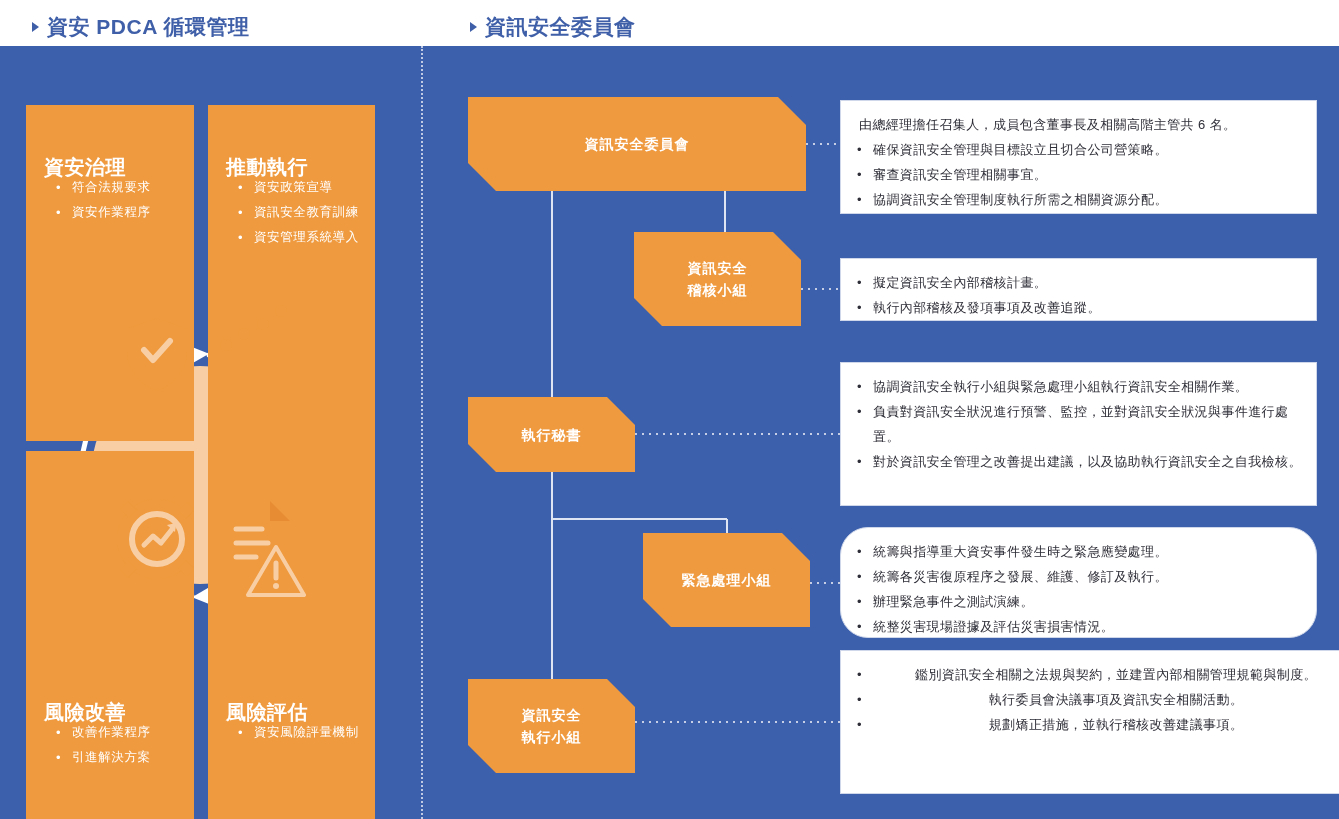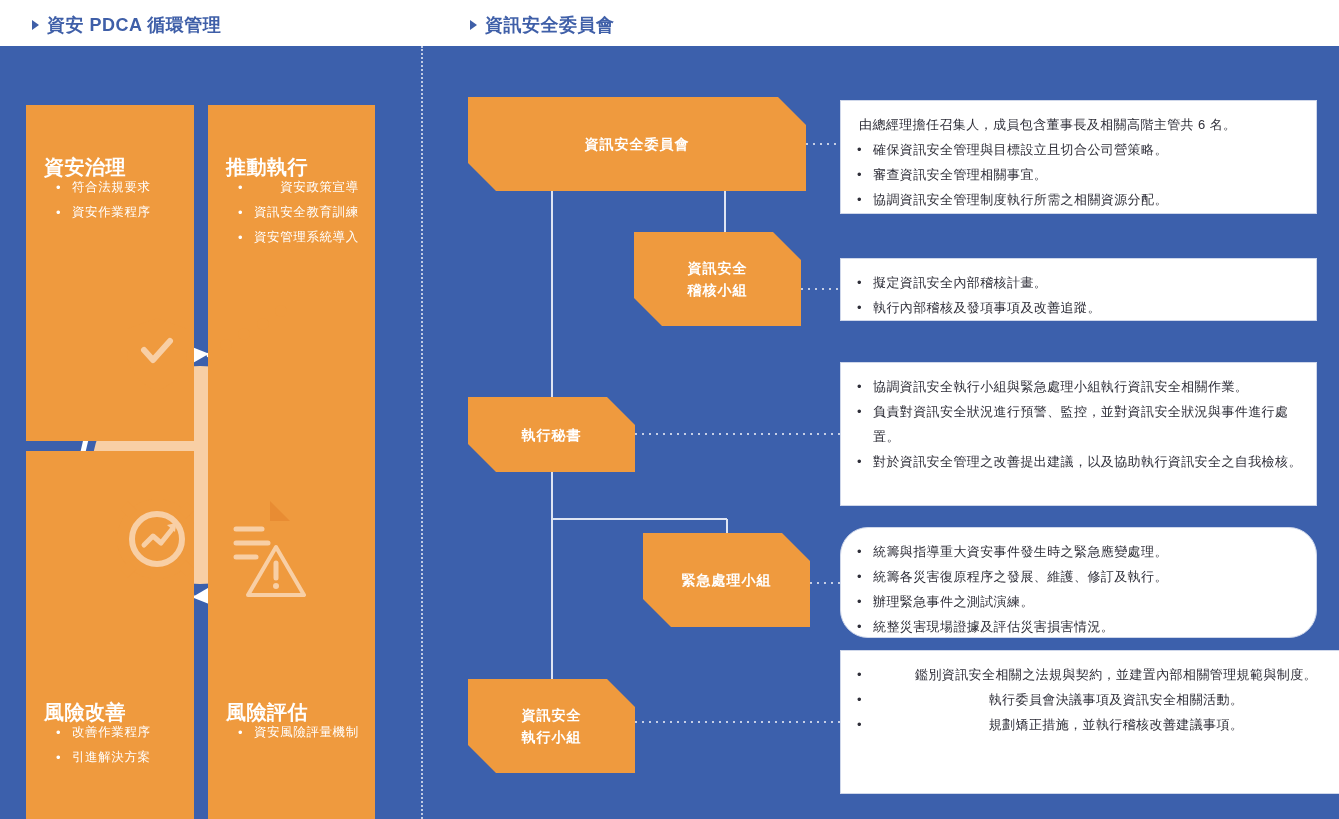--- a/index.html
+++ b/index.html
@@ -7,38 +7,38 @@
     width: 1339px; height: 819px;
     font-family: "Liberation Sans", "DejaVu Sans", sans-serif;
     background: #ffffff;
     overflow: hidden;
   }
   #page { position: relative; width: 1339px; height: 819px; background: #ffffff; }
 
   
   .header { position: absolute; left: 0; top: 0; width: 1339px; height: 46px; background:#ffffff; }
   .hdr-item { position: absolute; display: flex; align-items: center; gap: 8px;
-              font-size: 18px; font-weight: 700; color:#3F5FA8; letter-spacing:.5px; }
+              font-size: 21px; font-weight: 700; color:#3F5FA8; letter-spacing:.5px; }
   .hdr-item .tri { width:0;height:0;border-left:7px solid #3F5FA8;
                    border-top:5px solid transparent;border-bottom:5px solid transparent; }
   #hdr-left  { left: 32px; top: 13px; }
   #hdr-right { left: 470px; top: 13px; }
 
   
   .stage { position:absolute; left:0; top:46px; width:1339px; height:773px; background:#3C60AC; }
   .divider { position:absolute; left:421px; top:0; width:1px; height:773px;
              border-left:2px dotted #d9dfee; opacity:.85; }
 
   
   .pdca { position:absolute; left:26px; top:59px; width:349px; height:719px; }
   .pdca-wheel { position:absolute; left:0; top:0; width:349px; height:719px; pointer-events:none; }
   .card { position:absolute; background:#EF9A3E; overflow:hidden; }
   .card .ctitle { position:absolute; left:18px; font-size:20px; font-weight:700; color:#fff; letter-spacing:.5px;}
   .card ul { position:absolute; left:30px; list-style:none; }
-  .card li { position:relative; font-size:12.5px; color:#fff; line-height:25px; padding-left:16px; letter-spacing:.6px;text-align:right;}
+  .card li { position:relative; font-size:12.5px; color:#fff; line-height:25px; padding-left:16px; letter-spacing:.6px;}
   .card li::before { content:"•"; position:absolute; left:0; top:0; font-size:13px; }
   #card-tl { left:0;   top:0;   width:168px; height:336px; }
   #card-tr { left:182px; top:0; width:167px; height:420px; }
   #card-bl { left:0;   top:346px; width:168px; height:373px; }
   #card-br { left:182px; top:346px; width:167px; height:373px; }
   #card-tl .ctitle, #card-tr .ctitle { top:49px; }
   #card-tl ul, #card-tr ul { top:70px; }
   #card-bl .ctitle, #card-br .ctitle { top:248px; }
   #card-bl ul, #card-br ul { top:269px; }
 

